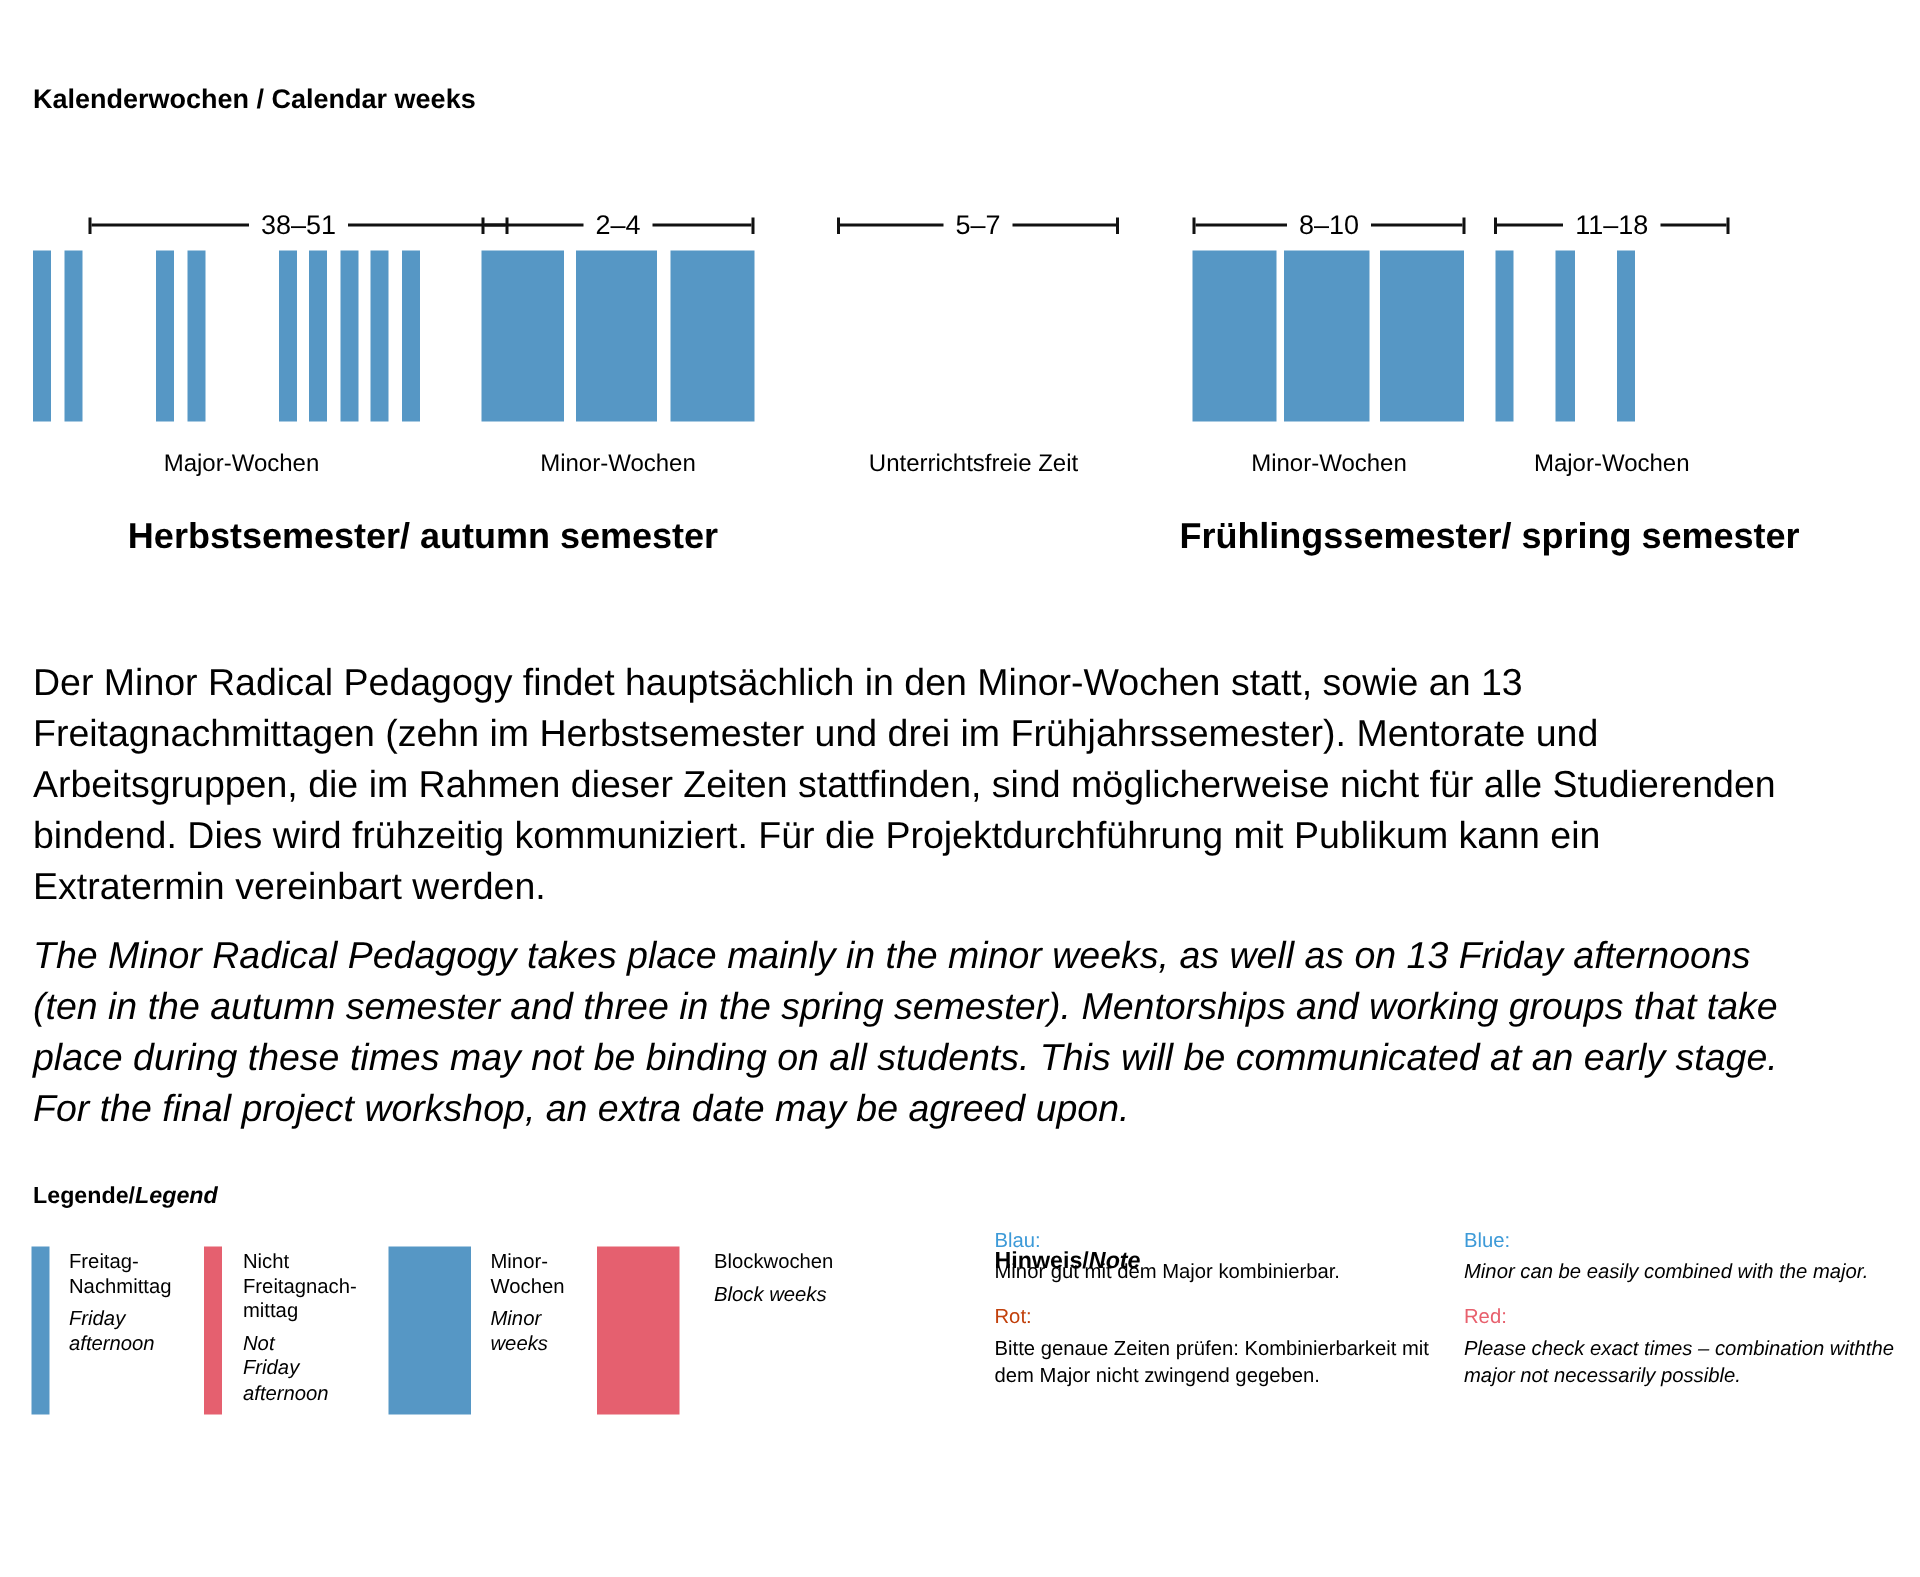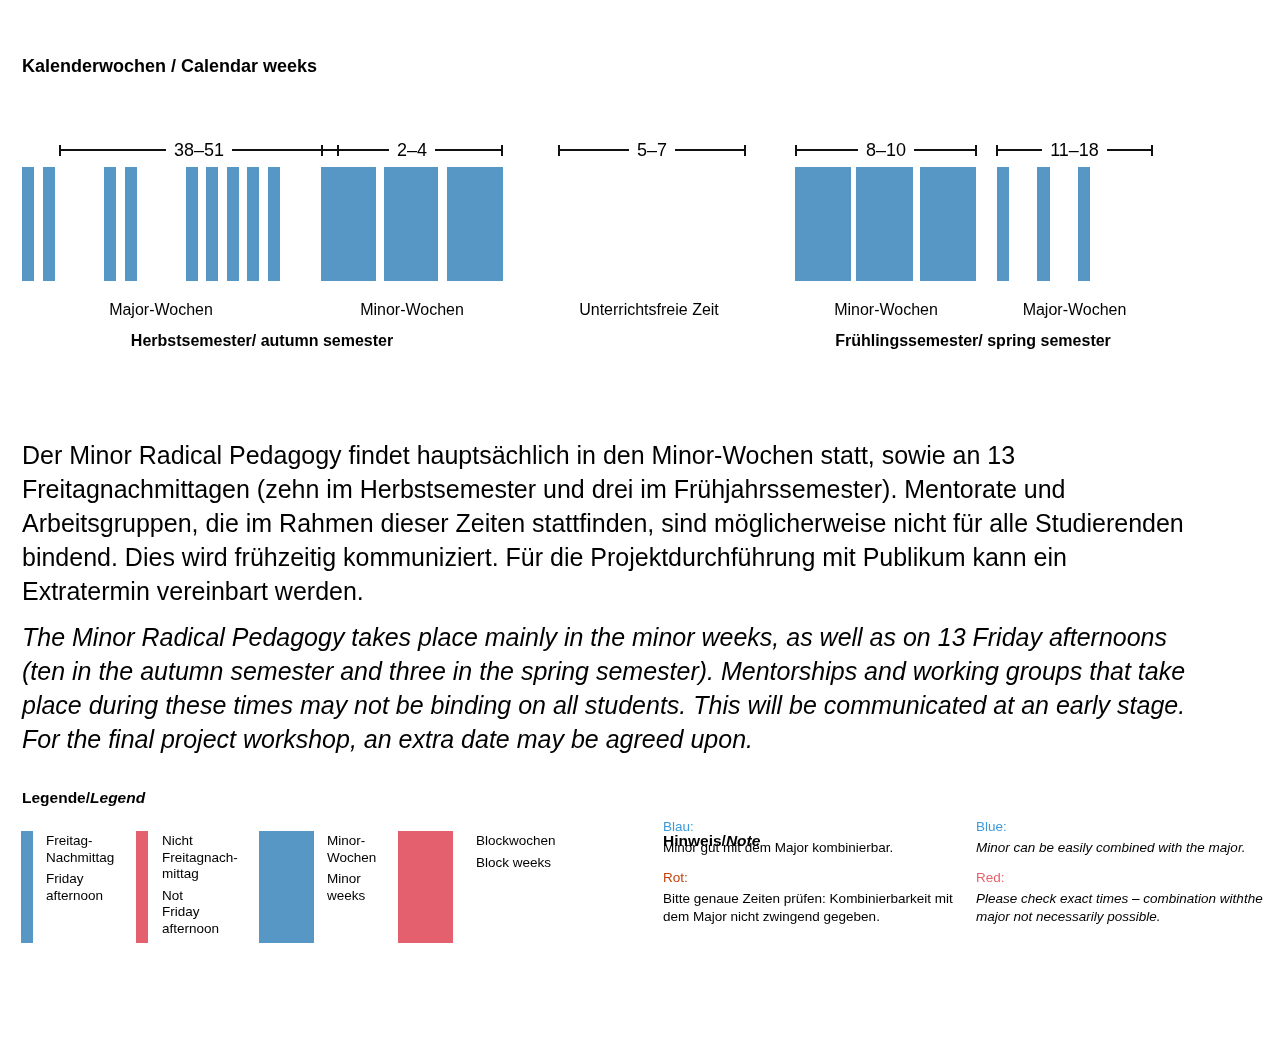--- a/index.html
+++ b/index.html
@@ -11,34 +11,34 @@
   #page-title{left:22px;top:56px;font-size:18px;font-weight:bold;}
 
   
   #timeline{left:0;top:0;width:1280px;height:360px;}
   .bracket{position:absolute;top:139px;height:22px;display:flex;align-items:center;}
   .tick{width:2px;height:11px;background:#111;flex:0 0 auto;}
   .bline{flex:1 1 auto;height:2px;background:#111;}
   .bracket-label{font-size:18px;line-height:1;padding:0 8px;white-space:nowrap;}
   .bar{position:absolute;top:167px;height:114px;}
   .sublabel{position:absolute;top:301px;transform:translateX(-50%);font-size:16px;white-space:nowrap;}
-  .semester{position:absolute;top:332px;transform:translateX(-50%);font-size:16px;font-weight:bold;white-space:nowrap;}
+  .semester{position:absolute;top:344px;transform:translateX(-50%);font-size:24px;font-weight:bold;white-space:nowrap;margin-left:20px;}
 
   
   .para{position:absolute;left:22px;font-size:25px;line-height:34px;}
   #para-de{top:438px;}
   #para-en{top:620px;font-style:italic;}
   .pline{white-space:nowrap;}
 
   
   #legend-title{left:22px;top:789px;font-size:15.5px;font-weight:bold;}
   .it{font-style:italic;}
   .legend-swatch{position:absolute;top:831px;height:112px;}
   .legend-text{position:absolute;top:833px;font-size:13.5px;line-height:16.5px;}
-  .legend-en{margin-top:5px;}
+  .legend-en{font-style:italic;margin-top:5px;}
 
   
   #note-title{left:663px;top:832px;font-size:15.5px;font-weight:bold;}
   .note-col{position:absolute;top:818px;font-size:13.5px;line-height:18px;}
   .note-label{margin-bottom:3px;}
   .note-entry{margin-bottom:12px;}
   .nline{white-space:nowrap;}
 </style>
 </head>
 <body>

